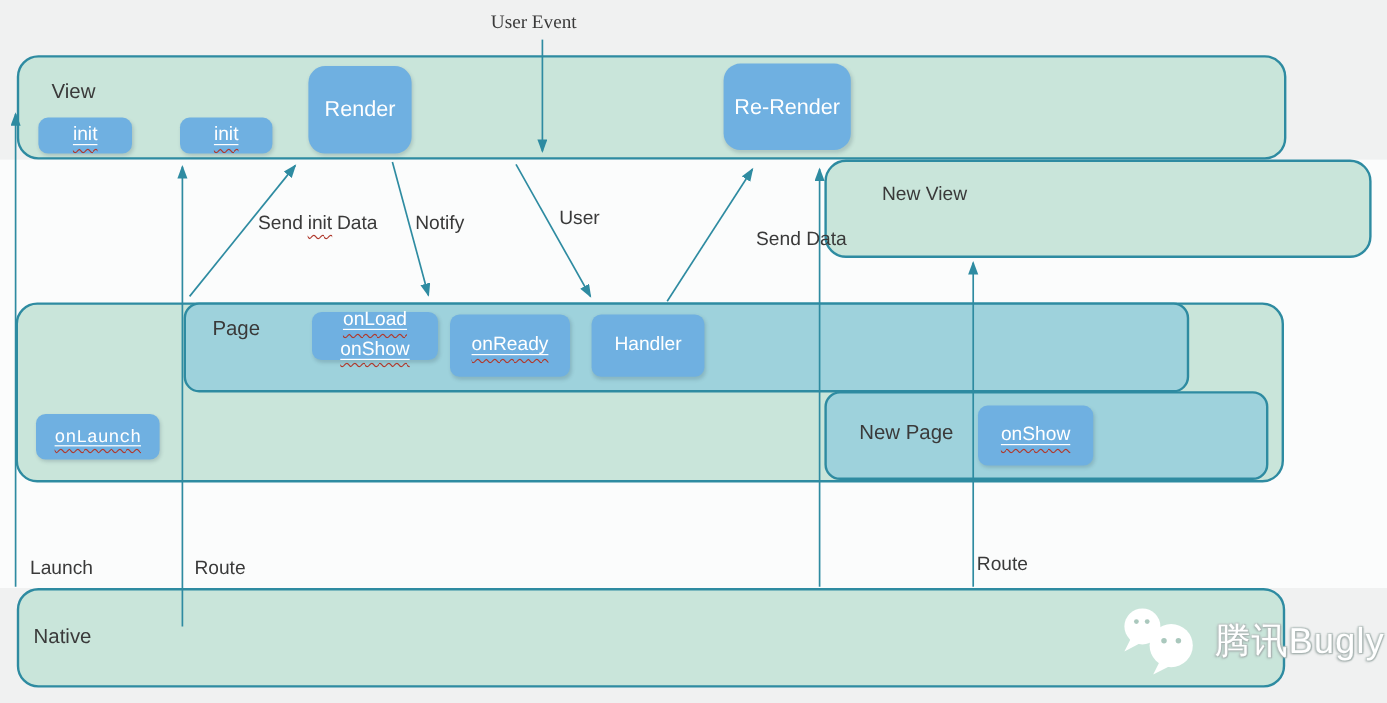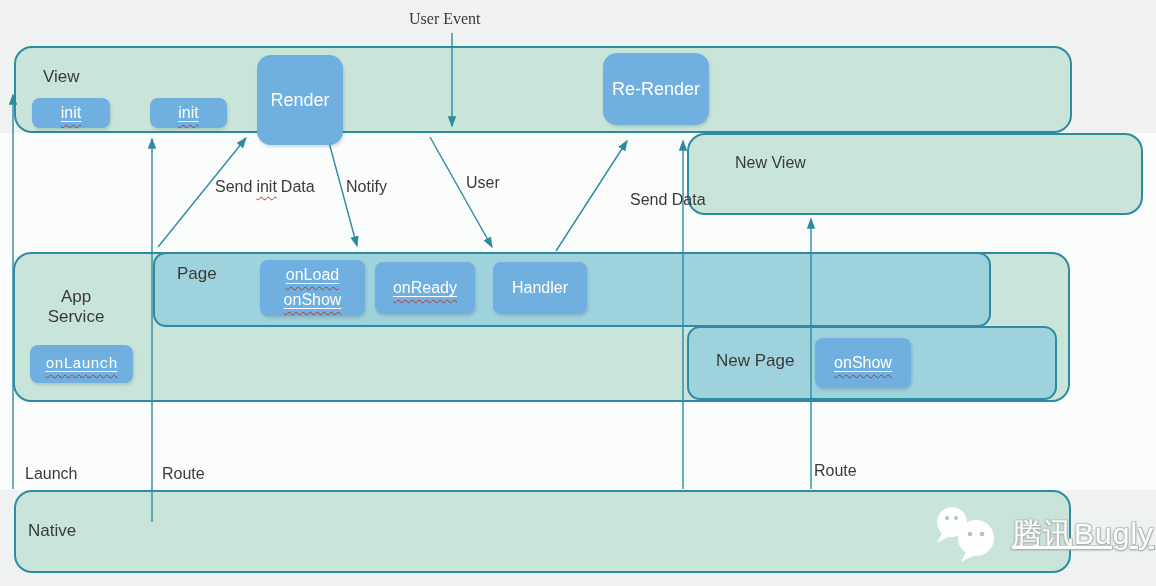--- a/index.html
+++ b/index.html
@@ -28,21 +28,20 @@
   .sq{text-decoration:underline wavy var(--squiggle_red,#b03a2e);text-decoration-thickness:1px;text-underline-offset:6px;}
   .sq-dark{text-decoration:underline wavy var(--squiggle_red,#b03a2e);text-decoration-thickness:1px;text-underline-offset:4px;margin:0 4px;}
   .two-line{line-height:1.55;}
   .break{display:inline-block;width:72px;word-break:break-all;line-height:17px;font-size:15px;}
   svg.overlay{position:absolute;left:0;top:0;z-index:2;pointer-events:none;}
   .arrow{stroke:var(--border_teal,#2e8ba1);stroke-width:1.4;fill:none;}
   .wm{position:absolute;left:928px;top:503px;z-index:5;display:flex;align-items:center;}
   .wm-text{
     font-size:30px;color:#fff;letter-spacing:1px;margin-left:6px;
     text-shadow:1px 1px 1px #a9b4b2,-1px -1px 1px #c2cbc9,1px -1px 1px #b3bebc,-1px 1px 2px #9aa6a4;
-    text-decoration:underline;
   }
 </style>
 </head>
 <body>
 
 <div class="stage">
   <div class="band"></div>
 
   <div class="layer" style="left:14px;top:46px;width:1058px;height:87px;"></div>
   <div class="layer" style="left:687px;top:133px;width:456px;height:82px;"></div>
@@ -63,51 +62,47 @@
     <line class="arrow" x1="158" y1="247" x2="246" y2="138" marker-end="url(#ah)"></line>
     <line class="arrow" x1="327" y1="135" x2="357" y2="246" marker-end="url(#ah)"></line>
     <line class="arrow" x1="430" y1="137" x2="492" y2="247" marker-end="url(#ah)"></line>
     <line class="arrow" x1="556" y1="251" x2="627" y2="141" marker-end="url(#ah)"></line>
     <line class="arrow" x1="683" y1="489" x2="683" y2="141" marker-end="url(#ah)"></line>
     <line class="arrow" x1="811" y1="489" x2="811" y2="219" marker-end="url(#ah)"></line>
   </svg>
 
   <div class="lab" style="left:43px;top:67px;">View</div>
   <div class="lab" style="left:735px;top:153px;font-size:16px;">New View</div>
-  <div class="lab" style="left:20px;top:287px;width:112px;text-align:center;white-space:normal;">
-    <div>App</div>
-    <div>Service</div>
-  </div>
   <div class="lab" style="left:177px;top:264px;">Page</div>
   <div class="lab" style="left:716px;top:351px;">New Page</div>
   <div class="lab" style="left:28px;top:521px;">Native</div>
 
   <div class="flowlab" style="left:409px;top:10px;font-family:Liberation Serif, serif;">User Event</div>
   <div class="flowlab" style="left:215px;top:178px;"><span>Send</span><span class="sq-dark">init</span><span>Data</span></div>
   <div class="flowlab" style="left:346px;top:178px;">Notify</div>
   <div class="flowlab" style="left:466px;top:174px;">User</div>
   <div class="flowlab" style="left:599px;top:191px;margin-left:31px;">Send Data</div>
   <div class="flowlab" style="left:25px;top:465px;">Launch</div>
   <div class="flowlab" style="left:162px;top:465px;">Route</div>
   <div class="flowlab" style="left:814px;top:462px;">Route</div>
 
   <div class="btn" style="left:32px;top:98px;width:78px;height:30px;">
       <span class="u"><span class="sq">init</span></span>
     </div>
   <div class="btn" style="left:150px;top:98px;width:77px;height:30px;">
       <span class="u"><span class="sq">init</span></span>
     </div>
-  <div class="btn big" style="left:257px;top:55px;width:86px;height:90px;">
+  <div class="btn big" style="left:257px;top:55px;width:86px;height:73px;">
       <span>Render</span>
     </div>
   <div class="btn big" style="left:603px;top:53px;width:106px;height:72px;">
       <span>Re-Render</span>
     </div>
 
-  <div class="btn two-line" style="left:260px;top:260px;width:105px;height:56px;flex-direction:column;text-align:center;">
+  <div class="btn two-line" style="left:260px;top:260px;width:105px;height:40px;flex-direction:column;text-align:center;">
     <span class="u"><span class="sq">onLoad</span></span>
     <span class="u"><span class="sq">onShow</span></span>
   </div>
   <div class="btn" style="left:375px;top:262px;width:100px;height:52px;">
       <span class="u"><span class="sq">onReady</span></span>
     </div>
   <div class="btn" style="left:493px;top:262px;width:94px;height:52px;">
       <span>Handler</span>
     </div>
   <div class="btn" style="left:815px;top:338px;width:96px;height:50px;">

